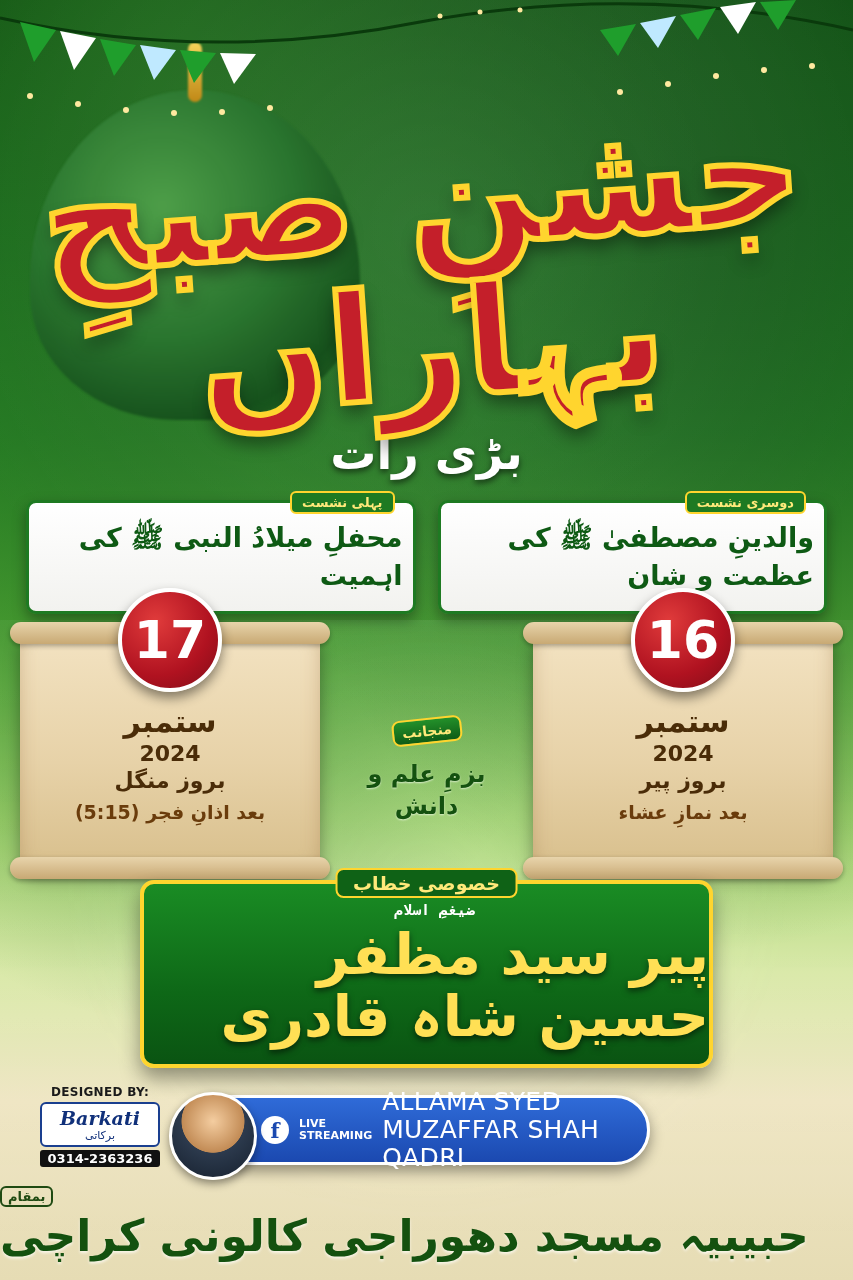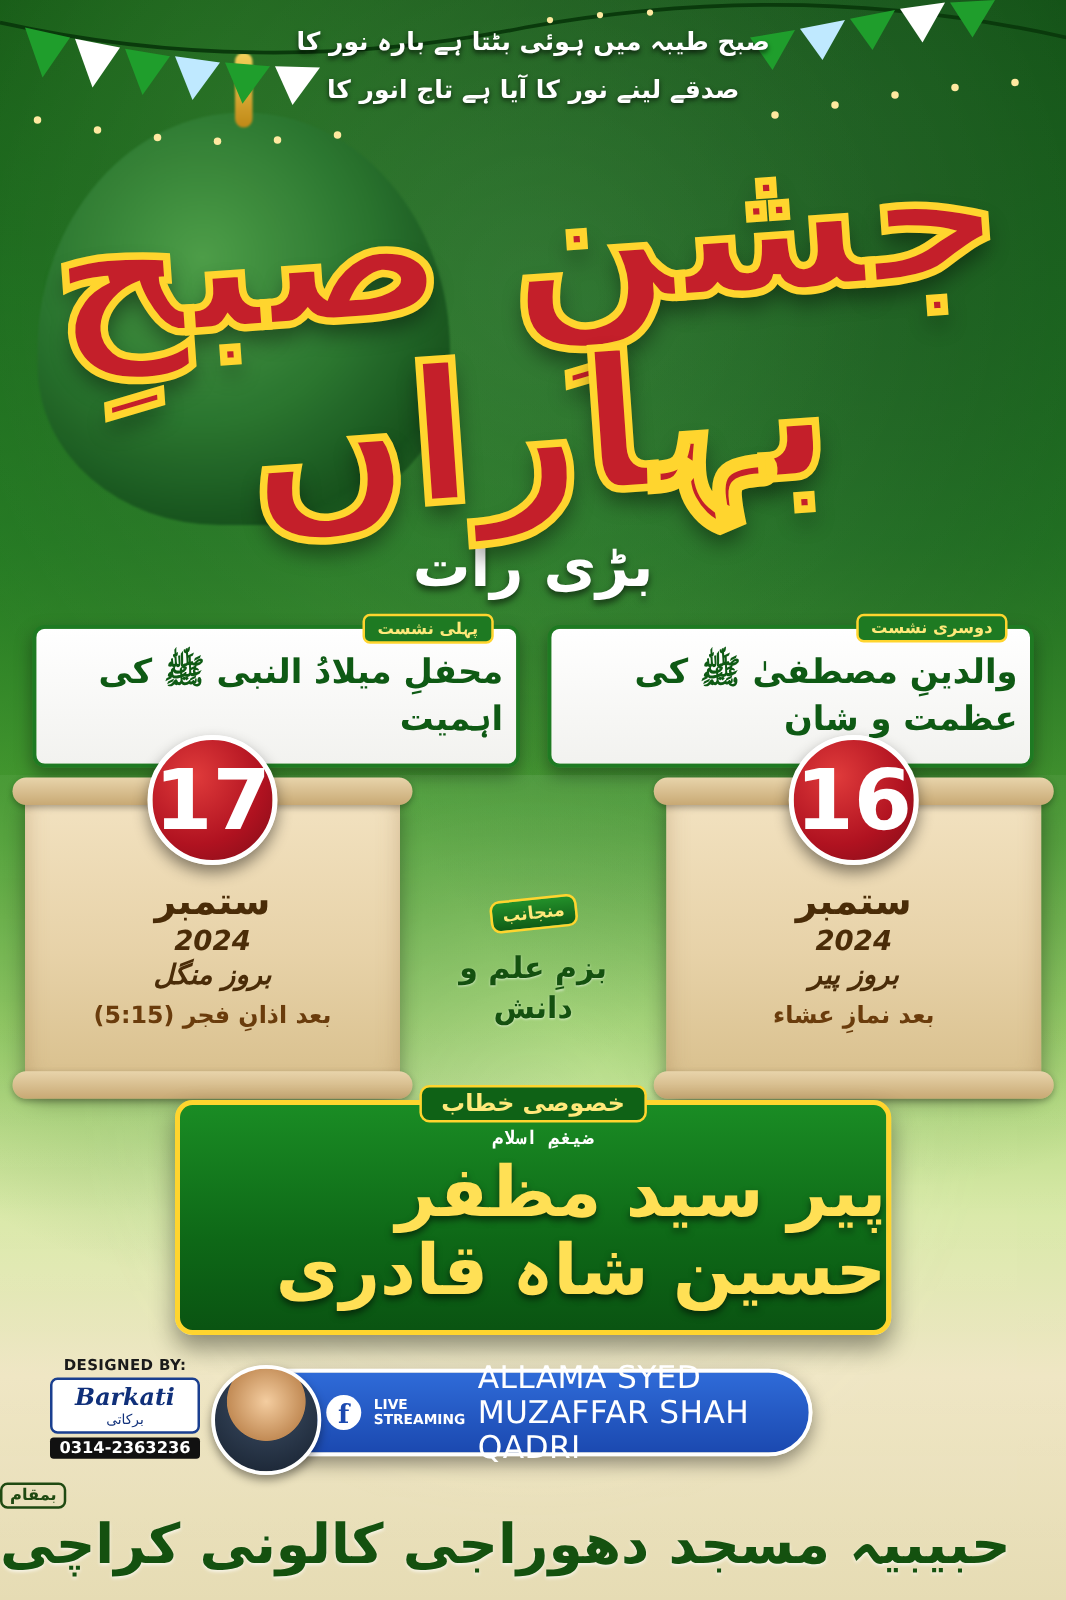--- a/index.html
+++ b/index.html
@@ -104,25 +104,25 @@
     border-radius:12px;box-shadow:0 2px 5px rgba(0,0,0,.3);
   }
   .scroll:before{top:-8px;}
   .scroll:after{bottom:-8px;}
   .daybadge{
     position:absolute;top:-42px;left:50%;transform:translateX(-50%);
     width:96px;height:96px;border-radius:50%;
     background:radial-gradient(circle at 35% 30%, #e03b3b 0%, #b01220 60%, #800d18 100%);
     border:4px solid #ffffff;
     box-shadow:0 6px 12px rgba(0,0,0,.45);
-    color:#ffffff;font-size:67px;font-weight:bold;
+    color:#ffffff;font-size:52px;font-weight:bold;
     display:flex;align-items:center;justify-content:center;
   }
   .month{font-size:30px;font-weight:bold;color:#4a2c08;}
-  .year{font-size:22px;font-weight:bold;color:#4a2c08;margin-top:2px;font-style:italic;}
+  .year{font-size:22px;font-weight:bold;color:#4a2c08;margin-top:2px;}
   .time{font-size:19px;font-weight:bold;color:#6a3c0c;margin-top:8px;}
 
   .center-badge{
     width:150px;align-self:center;margin-top:30px;text-align:center;direction:rtl;
   }
   .center-badge .pill{
     background:linear-gradient(180deg,#23902a,#0f5c16);
     color:#ffe97a;border:2px solid #ffd52e;border-radius:8px;
     font-size:14px;font-weight:bold;padding:3px 8px;display:inline-block;
     transform:rotate(-6deg);
@@ -231,24 +231,20 @@
         <circle cx="668" cy="84" r="3"></circle>
         <circle cx="716" cy="76" r="3"></circle>
       <circle cx="764" cy="70" r="3"></circle>
         <circle cx="812" cy="66" r="3"></circle>
       <circle cx="440" cy="16" r="2.5"></circle>
         <circle cx="480" cy="12" r="2.5"></circle>
         <circle cx="520" cy="10" r="2.5"></circle>
     </g>
   </svg>
 
-  <div class="topLines">
-    <div>صبح طیبہ میں ہوئی بٹتا ہے بارہ نور کا</div>
-    <div>صدقے لینے نور کا آیا ہے تاج انور کا</div>
-  </div>
 
   <div class="title-wrap">
     <div class="title-main">جشنِ صبحِ بہاراں</div>
     <div class="title-sub">بڑی رات</div>
   </div>
 
   <div class="sessions">
     <div class="session">
       <span class="tag">پہلی نشست</span>
       <span class="txt">محفلِ میلادُ النبی ﷺ کی اہمیت</span>

